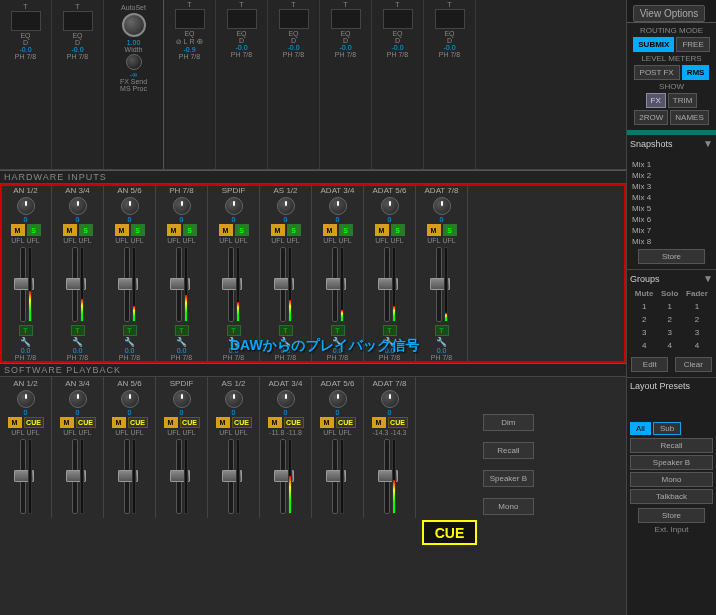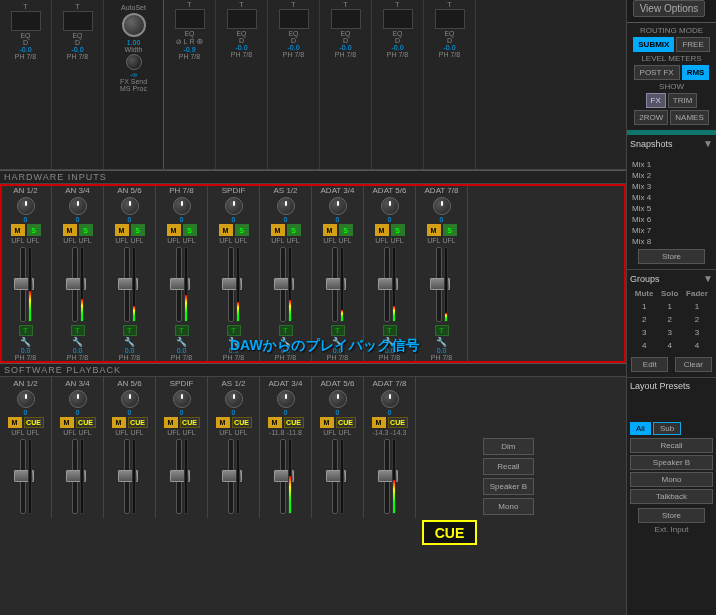--- a/index.html
+++ b/index.html
@@ -1127,38 +1127,38 @@
             <div class="fader-handle"></div>
           </div>
           <div class="vu-meter">
               <div class="vu-fill" style="height:45%;"></div>
             </div>
         </div>
       </div>
 
     </div>
 
-    <div style="position:absolute;right:92px;bottom:100px;display:flex;flex-direction:column;gap:3px;">
+    <div style="position:absolute;right:92px;bottom:100px;display:flex;flex-direction:column;gap:11px;">
       <div style="background:#333;color:#aaa;font-size:8px;padding:3px 6px;border:1px solid #555;cursor:pointer;text-align:center;">Dim</div>
       <div style="background:#333;color:#aaa;font-size:8px;padding:3px 6px;border:1px solid #555;cursor:pointer;text-align:center;">Recall</div>
       <div style="background:#333;color:#aaa;font-size:8px;padding:3px 6px;border:1px solid #555;cursor:pointer;text-align:center;">Speaker B</div>
       <div style="background:#333;color:#aaa;font-size:8px;padding:3px 6px;border:1px solid #555;cursor:pointer;text-align:center;">Mono</div>
     </div>
 
     <div style="position:absolute;bottom:68px;left:420px;">
       <div class="cue-box">
         <span class="cue-text">CUE</span>
       </div>
     </div>
 
   </div>
 
   <div class="right-panel">
 
-    <div class="top-bar" style="height:23px;background:#1a1a1a;display:flex;align-items:flex-start;justify-content:center;border-bottom:1px solid #555;">
+    <div class="top-bar" style="height:23px;background:#1a1a1a;display:flex;align-items:flex-end;justify-content:center;border-bottom:1px solid #555;">
       <button class="view-options-btn">View Options</button>
     </div>
 
     <div class="rp-section">
       <div class="routing-mode">ROUTING MODE</div>
       <div class="mode-buttons">
         <button class="mode-btn-active">SUBMIX</button>
         <button class="mode-btn">FREE</button>
       </div>
       <div class="level-meters-label">LEVEL METERS</div>

